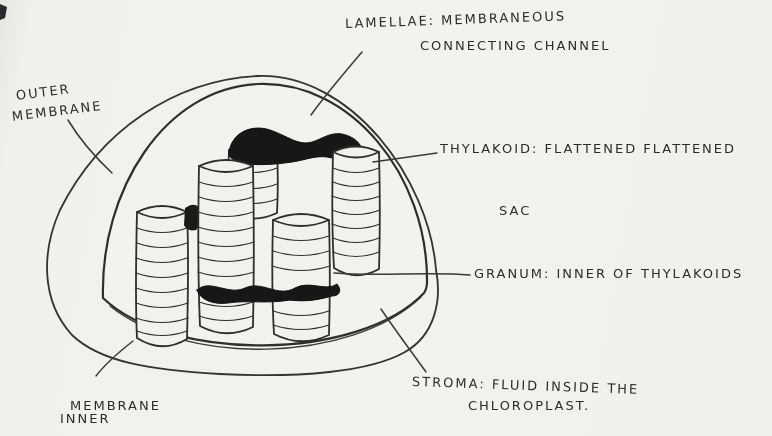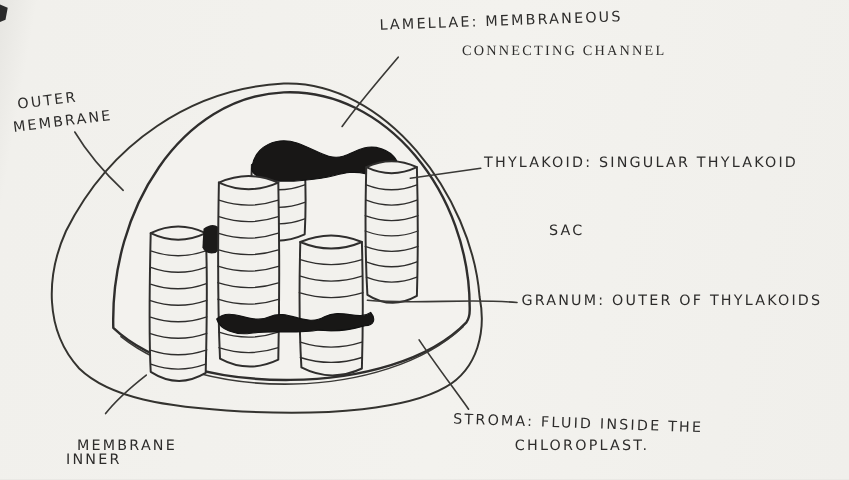--- a/index.html
+++ b/index.html
@@ -123,29 +123,29 @@
 
     <path d="M 362,52 C 345,72 326,94 311,115" stroke="#3a3936" stroke-width="1.5"></path>
     <path d="M 68,120 C 80,140 96,158 112,173" stroke="#3a3936" stroke-width="1.5"></path>
     <path d="M 437,153 C 415,156 394,159 373,162" stroke="#3a3936" stroke-width="1.5"></path>
     <path d="M 470,275 C 425,271 380,277 334,273" stroke="#3a3936" stroke-width="1.5"></path>
     <path d="M 426,372 C 411,351 395,330 381,309" stroke="#3a3936" stroke-width="1.5"></path>
     <path d="M 96,376 C 106,363 119,352 133,341" stroke="#3a3936" stroke-width="1.5"></path>
   </svg>
 
   <div class="lbl small-tilt-ccw" style="left:345px; top:16px;">LAMELLAE: MEMBRANEOUS</div>
-  <div class="lbl" style="left:420px; top:38px;font-family:Liberation Serif, serif;">CONNECTING CHANNEL</div>
+  <div class="lbl" style="left:420px; top:38px;">CONNECTING CHANNEL</div>
 
   <div class="lbl tilt-ccw" style="left:16px; top:88px;">OUTER</div>
   <div class="lbl tilt-ccw" style="left:12px; top:109px;">MEMBRANE</div>
 
-  <div class="lbl" style="left:440px; top:141px;">THYLAKOID: SINGULAR THYLAKOID</div>
+  <div class="lbl" style="left:440px; top:141px;">THYLAKOID: FLATTENED FLATTENED</div>
   <div class="lbl" style="left:499px; top:165px;margin-top:38px;">SAC</div>
 
-  <div class="lbl" style="left:474px; top:266px;">GRANUM: OUTER OF THYLAKOIDS</div>
+  <div class="lbl" style="left:474px; top:266px;">GRANUM: INNER OF THYLAKOIDS</div>
 
   <div class="lbl tilt-cw" style="left:412px; top:374px;">STROMA: FLUID INSIDE THE</div>
   <div class="lbl" style="left:468px; top:398px;">CHLOROPLAST.</div>
 
   <div class="lbl" style="left:60px; top:376px;margin-top:35px;">INNER</div>
   <div class="lbl" style="left:70px; top:398px;">MEMBRANE</div>
 
 </div>
 
 </body></html>

